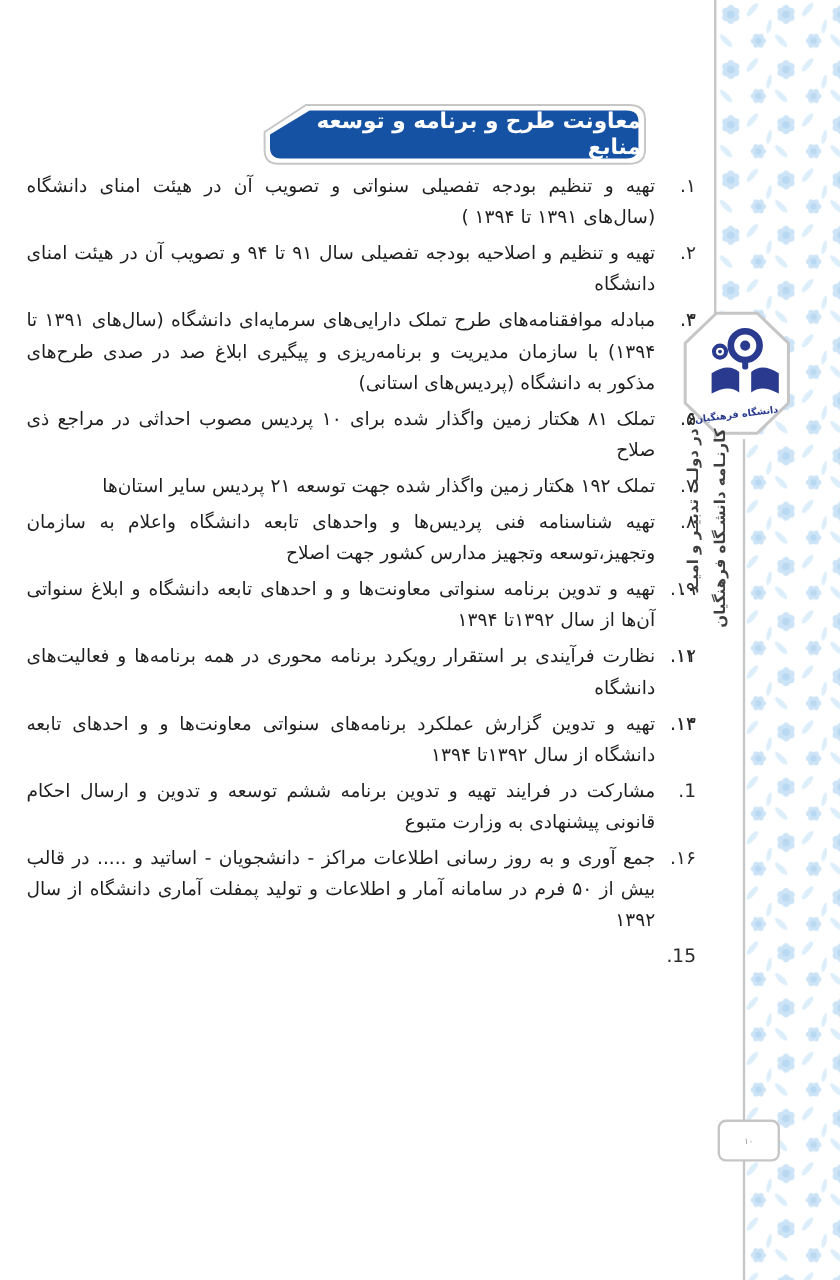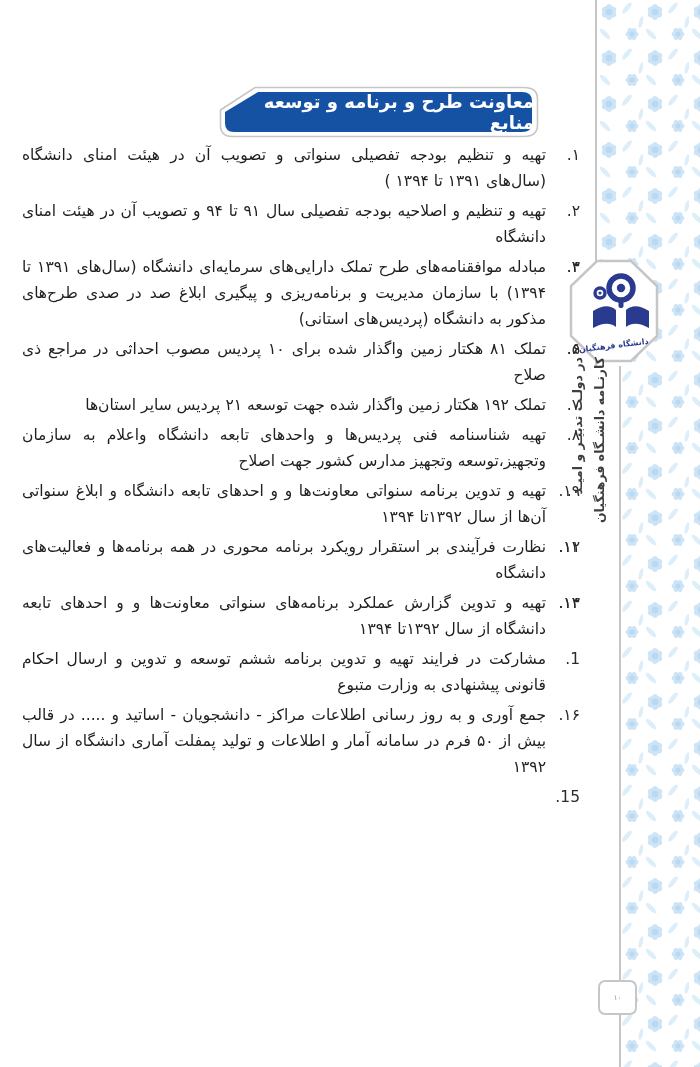--- a/index.html
+++ b/index.html
@@ -36,23 +36,23 @@
     position:absolute;left:560px;top:489px;width:132px;height:58px;
     transform:rotate(-90deg);transform-origin:0 0;
     display:flex;flex-direction:column;justify-content:center;gap:3px;z-index:6;
   }
   .v-caption .cap-line{
     direction:rtl;text-align:center;font-size:12.5px;font-weight:bold;
     color:#3f3f3f;white-space:nowrap;line-height:1.5;
   }
   
   .page-tab{
-    position:absolute;left:598px;top:933px;width:39px;height:35px;
+    position:absolute;left:598px;top:933px;width:52px;height:35px;
     background:#fff;border:2px solid var(--border-gray);border-radius:7px;
-    display:flex;align-items:center;justify-content:center;z-index:6;margin-top:47px;
+    display:flex;align-items:center;justify-content:center;z-index:6;
   }
   .page-tab span{font-size:7px;color:#8d8d8d;direction:rtl;}
   
   .banner{position:absolute;left:218px;top:78px;width:322px;height:68px;z-index:3;text-align:right;}
   .banner svg{position:absolute;inset:0;display:block;width:100%;height:100%;}
   .banner-title{
     position:absolute;inset:0;padding-left:30px;padding-right:6px;
     display:flex;align-items:center;justify-content:center;
     direction:rtl;color:#fff;font-size:18px;font-weight:bold;letter-spacing:0;
   }

